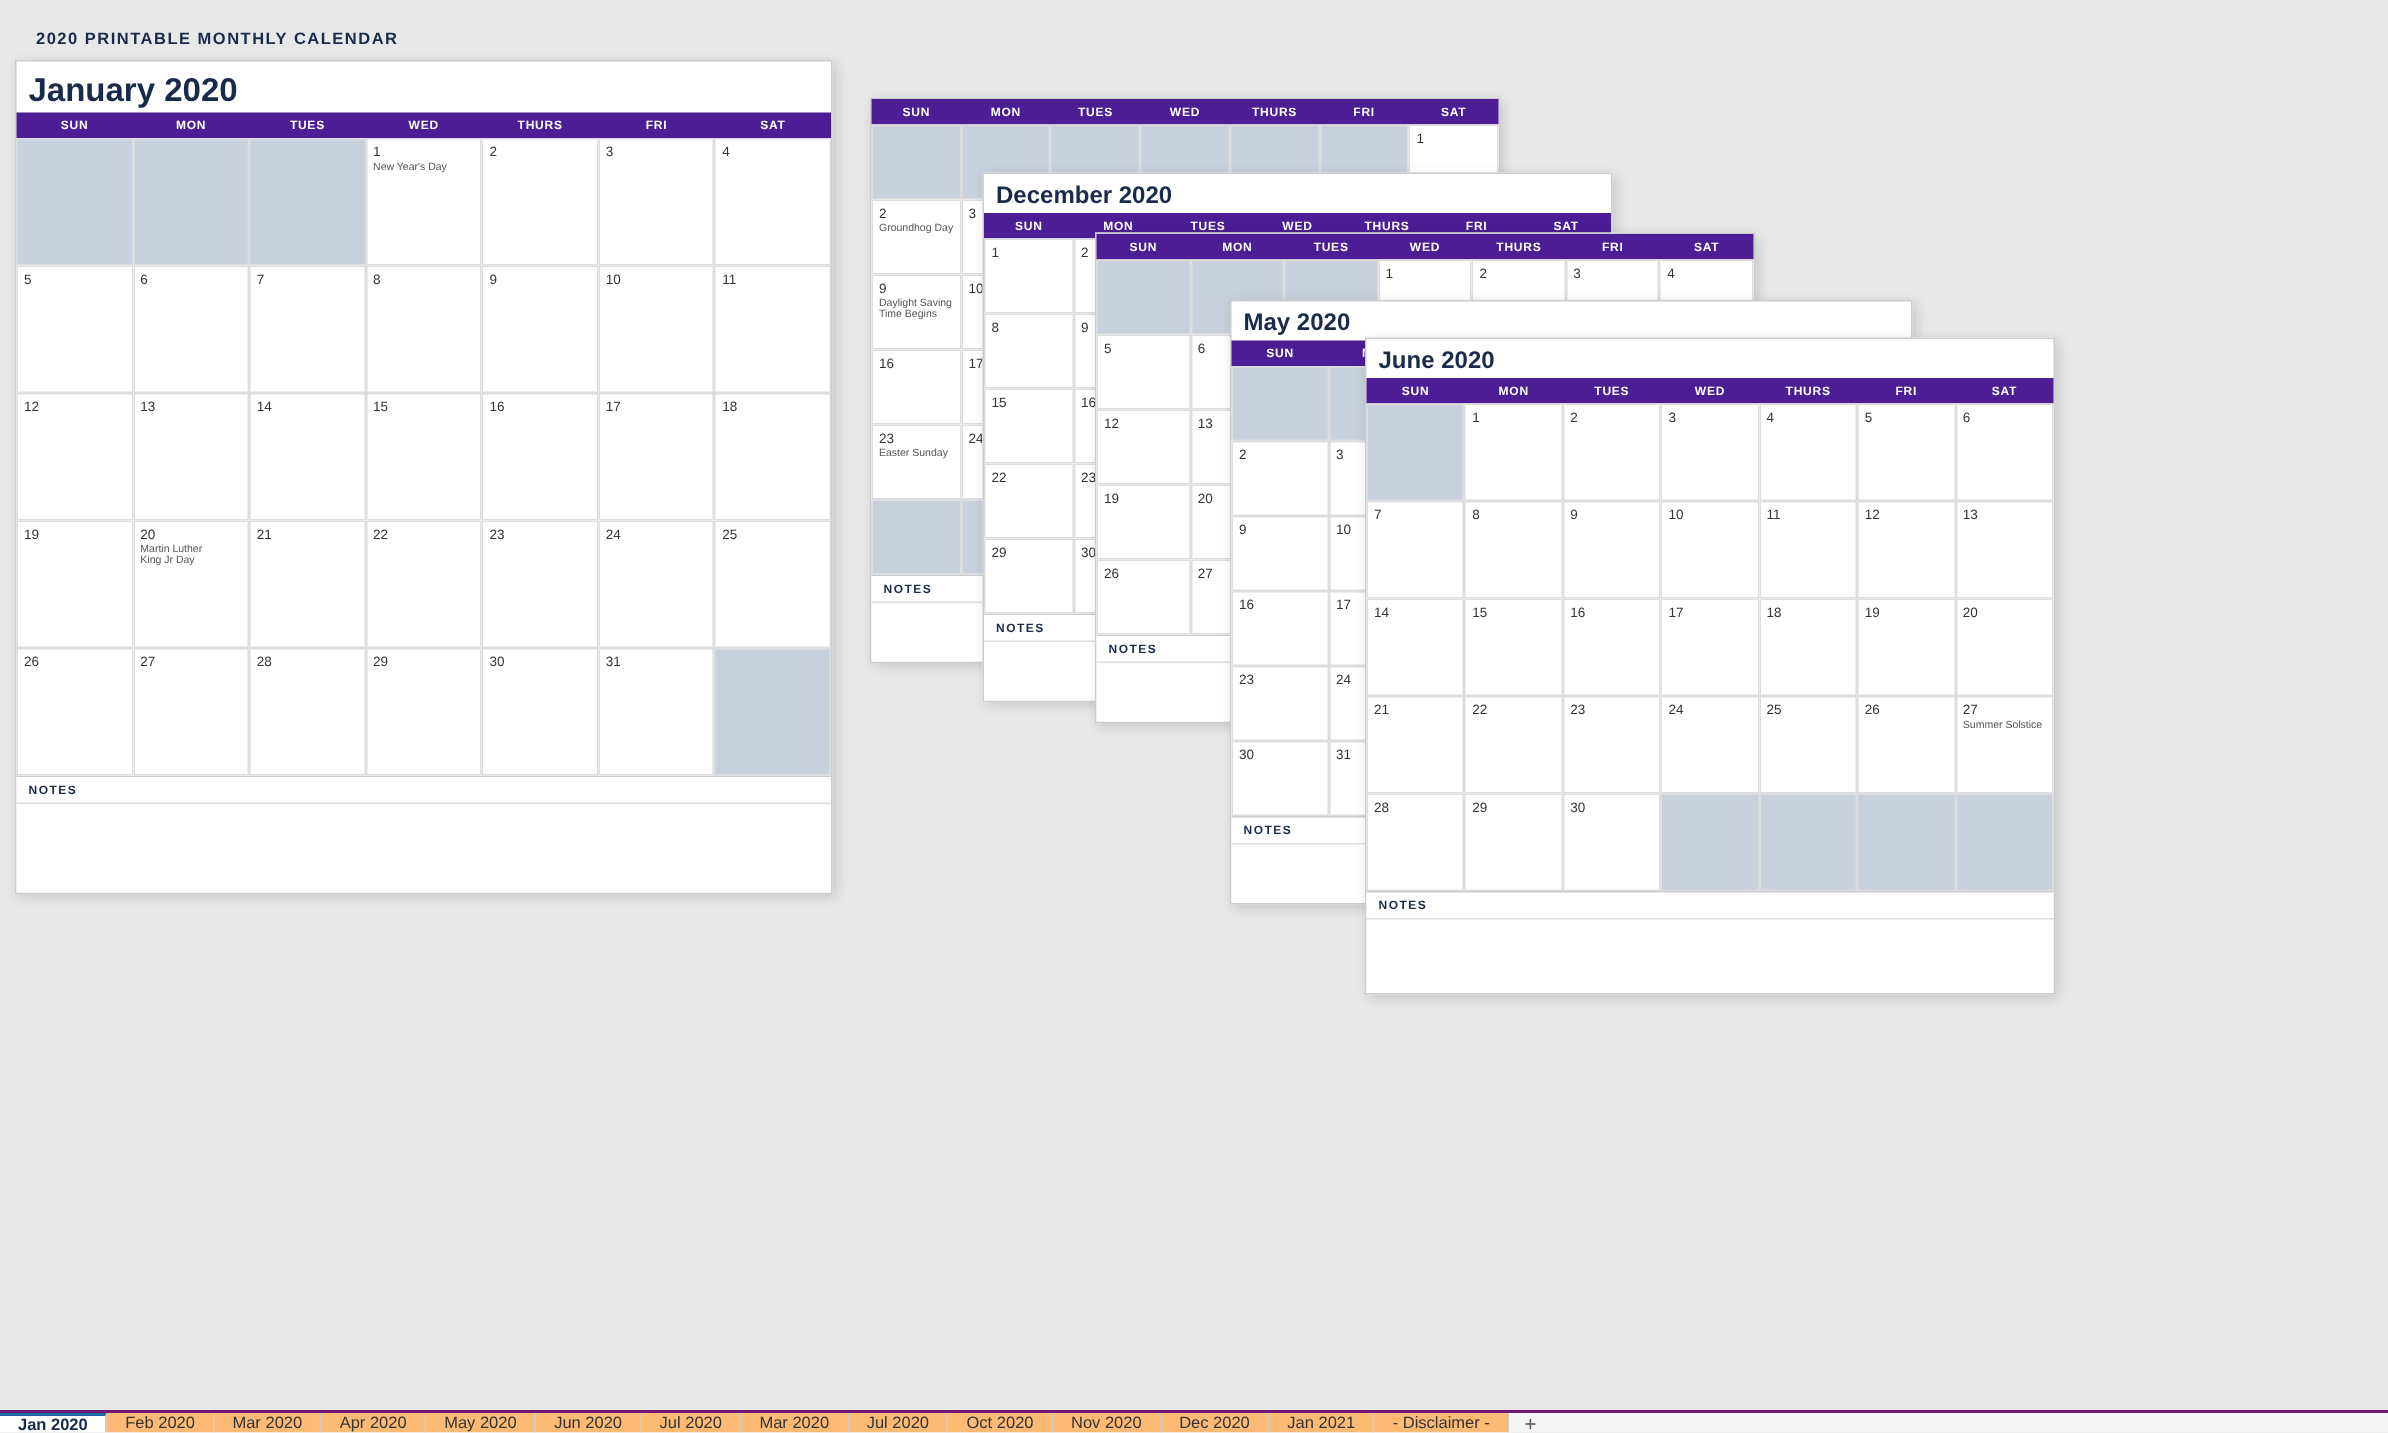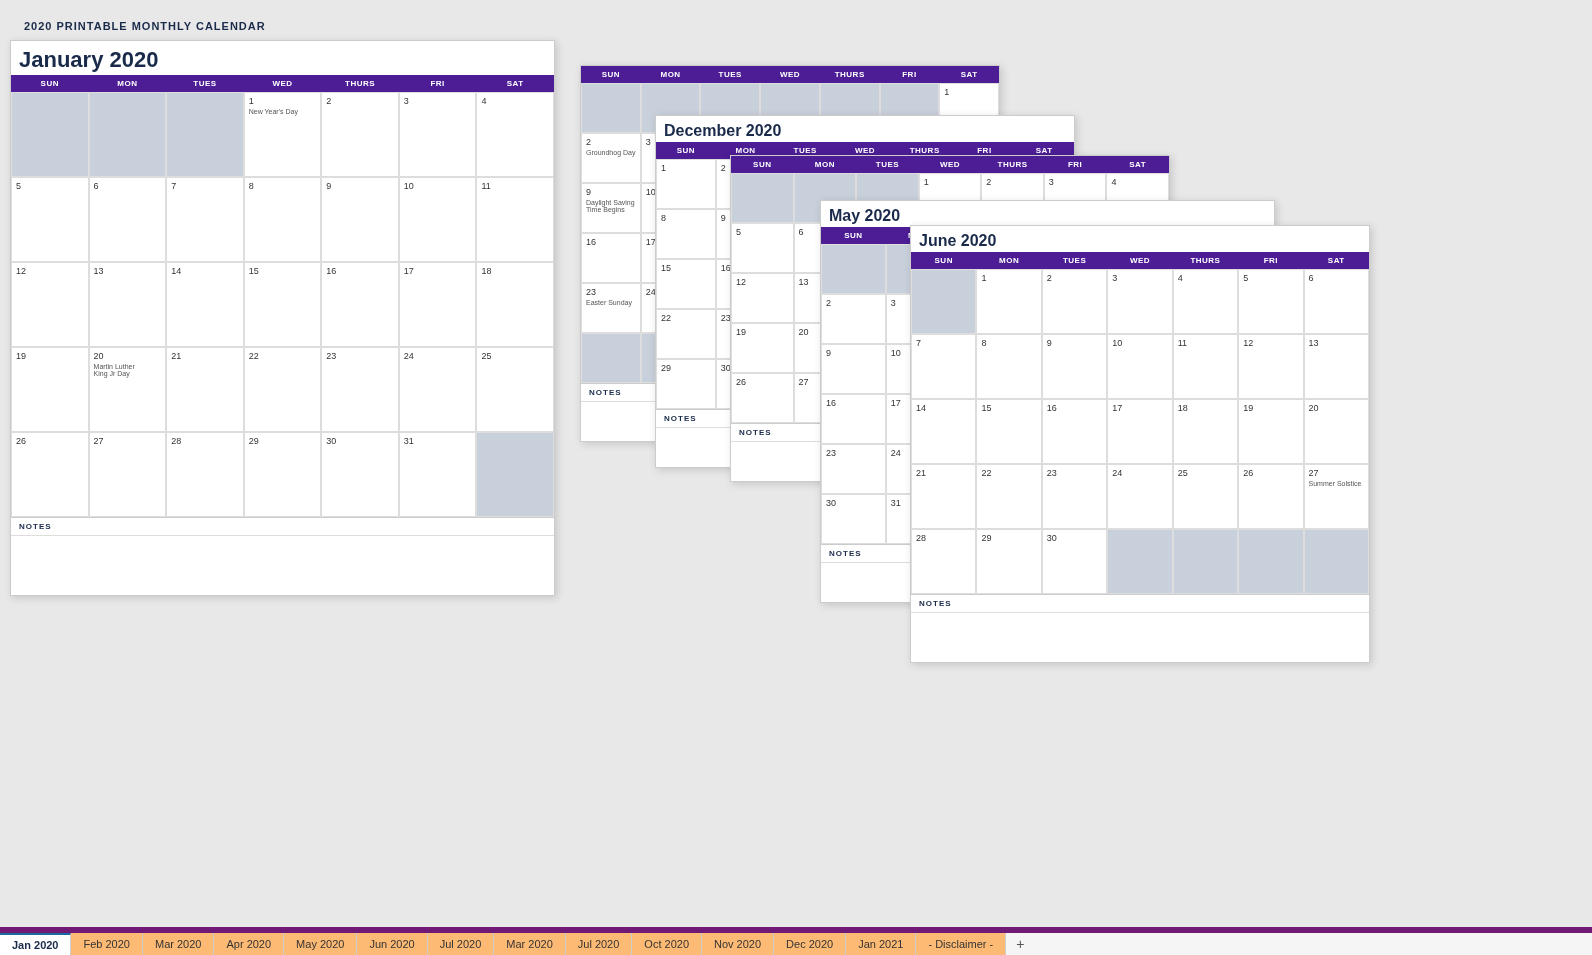--- a/index.html
+++ b/index.html
@@ -97,23 +97,23 @@
       padding: 4px 8px;
       font-size: 8px;
       font-weight: bold;
       color: #1a2a4a;
       letter-spacing: 1px;
       background: #fff;
     }
 
     
     #tab-bar {
-      height: 28px;
+      height: 15px;
       background: #f5f5f5;
-      border-top: 6px solid #701a75;
+      border-top: 2px solid #701a75;
       display: flex;
       align-items: center;
       font-size: 11px;
       overflow: hidden;
     }
 
     .tab-item {
       padding: 4px 12px;
       border-right: 1px solid #ccc;
       white-space: nowrap;

